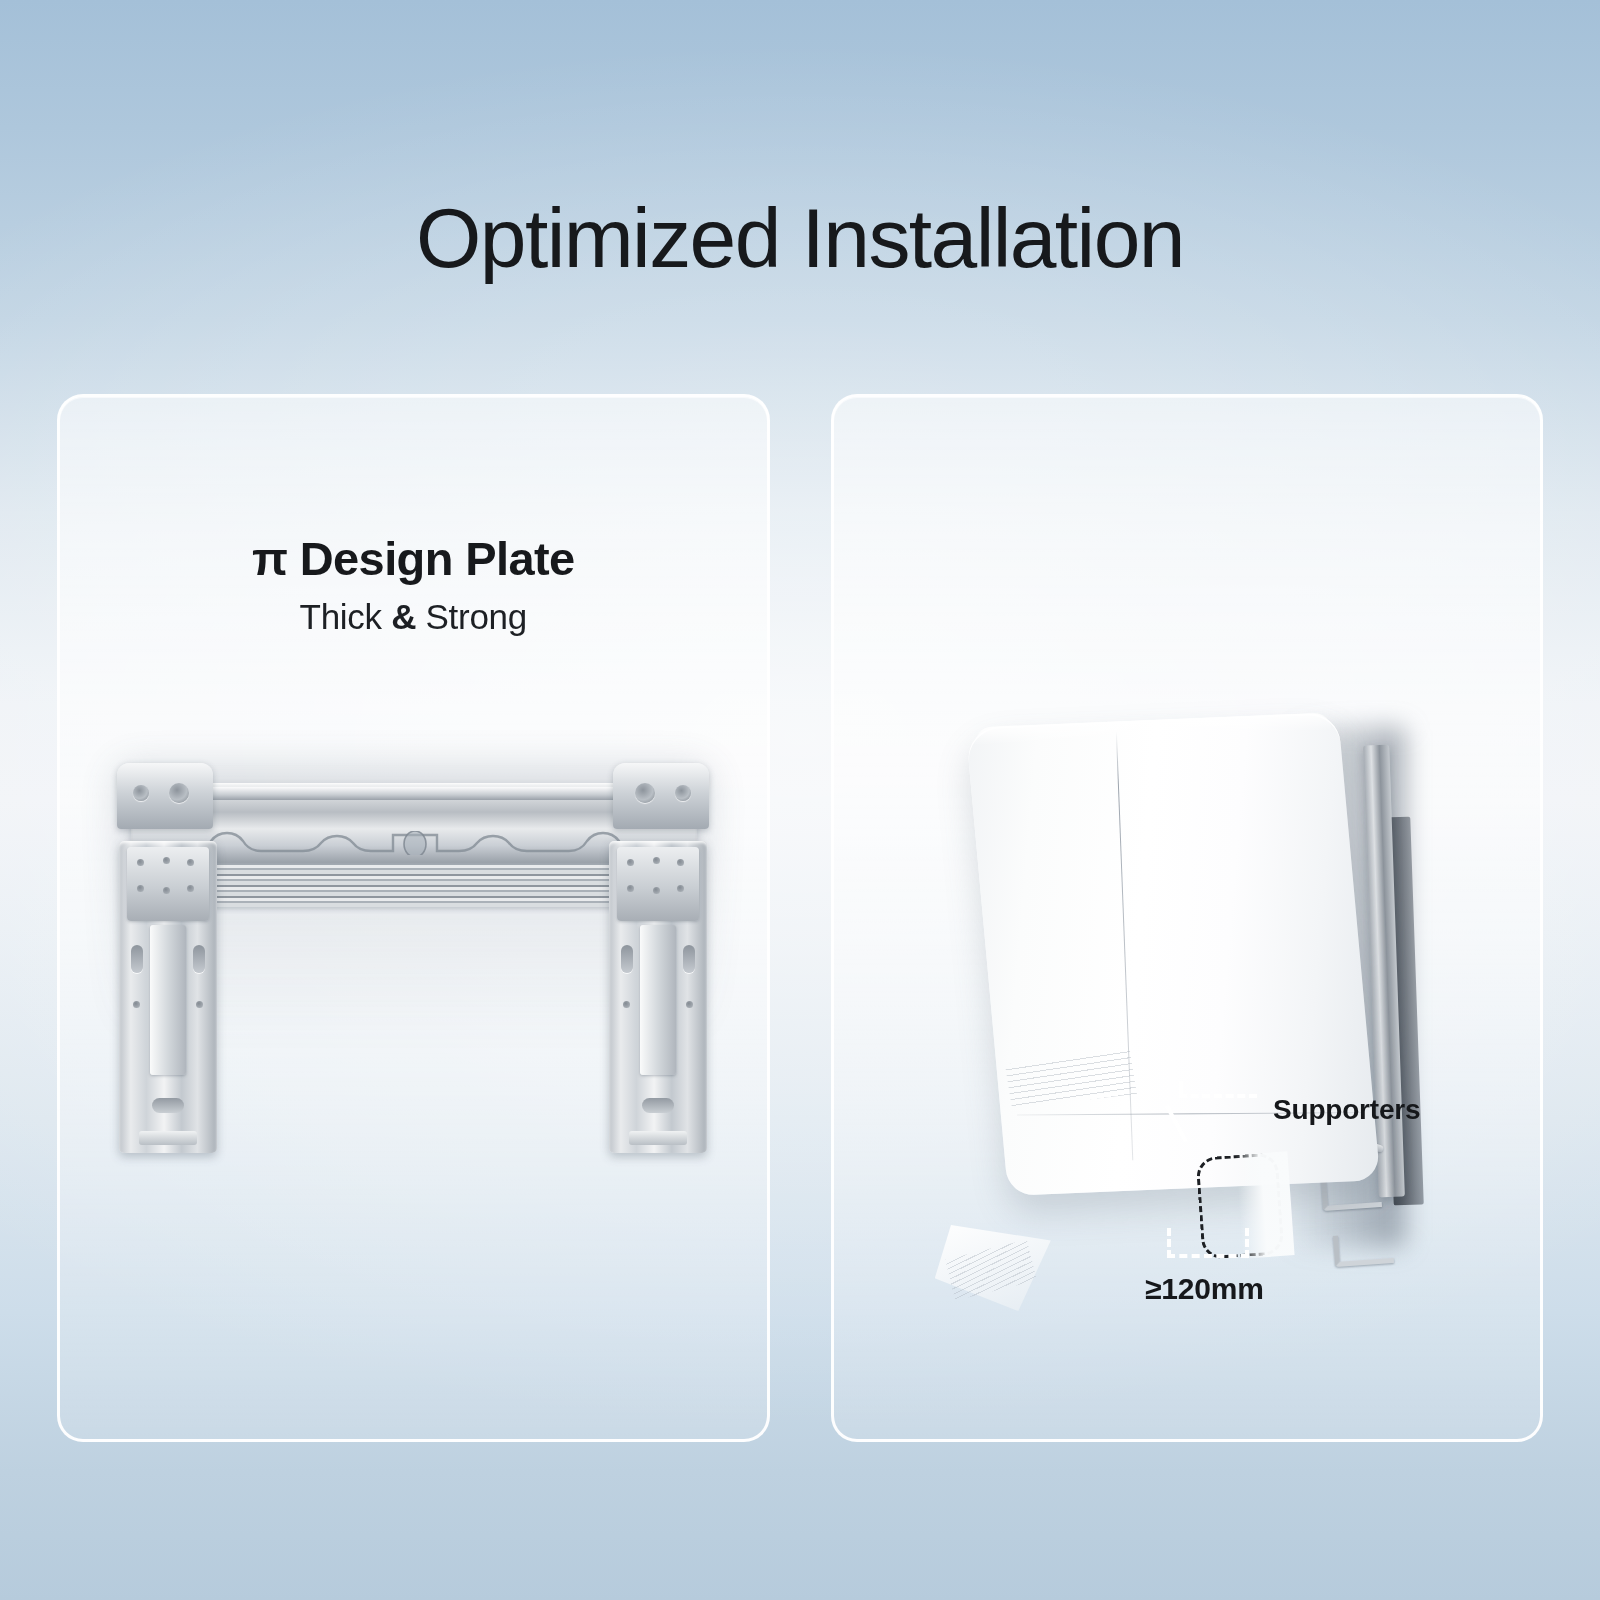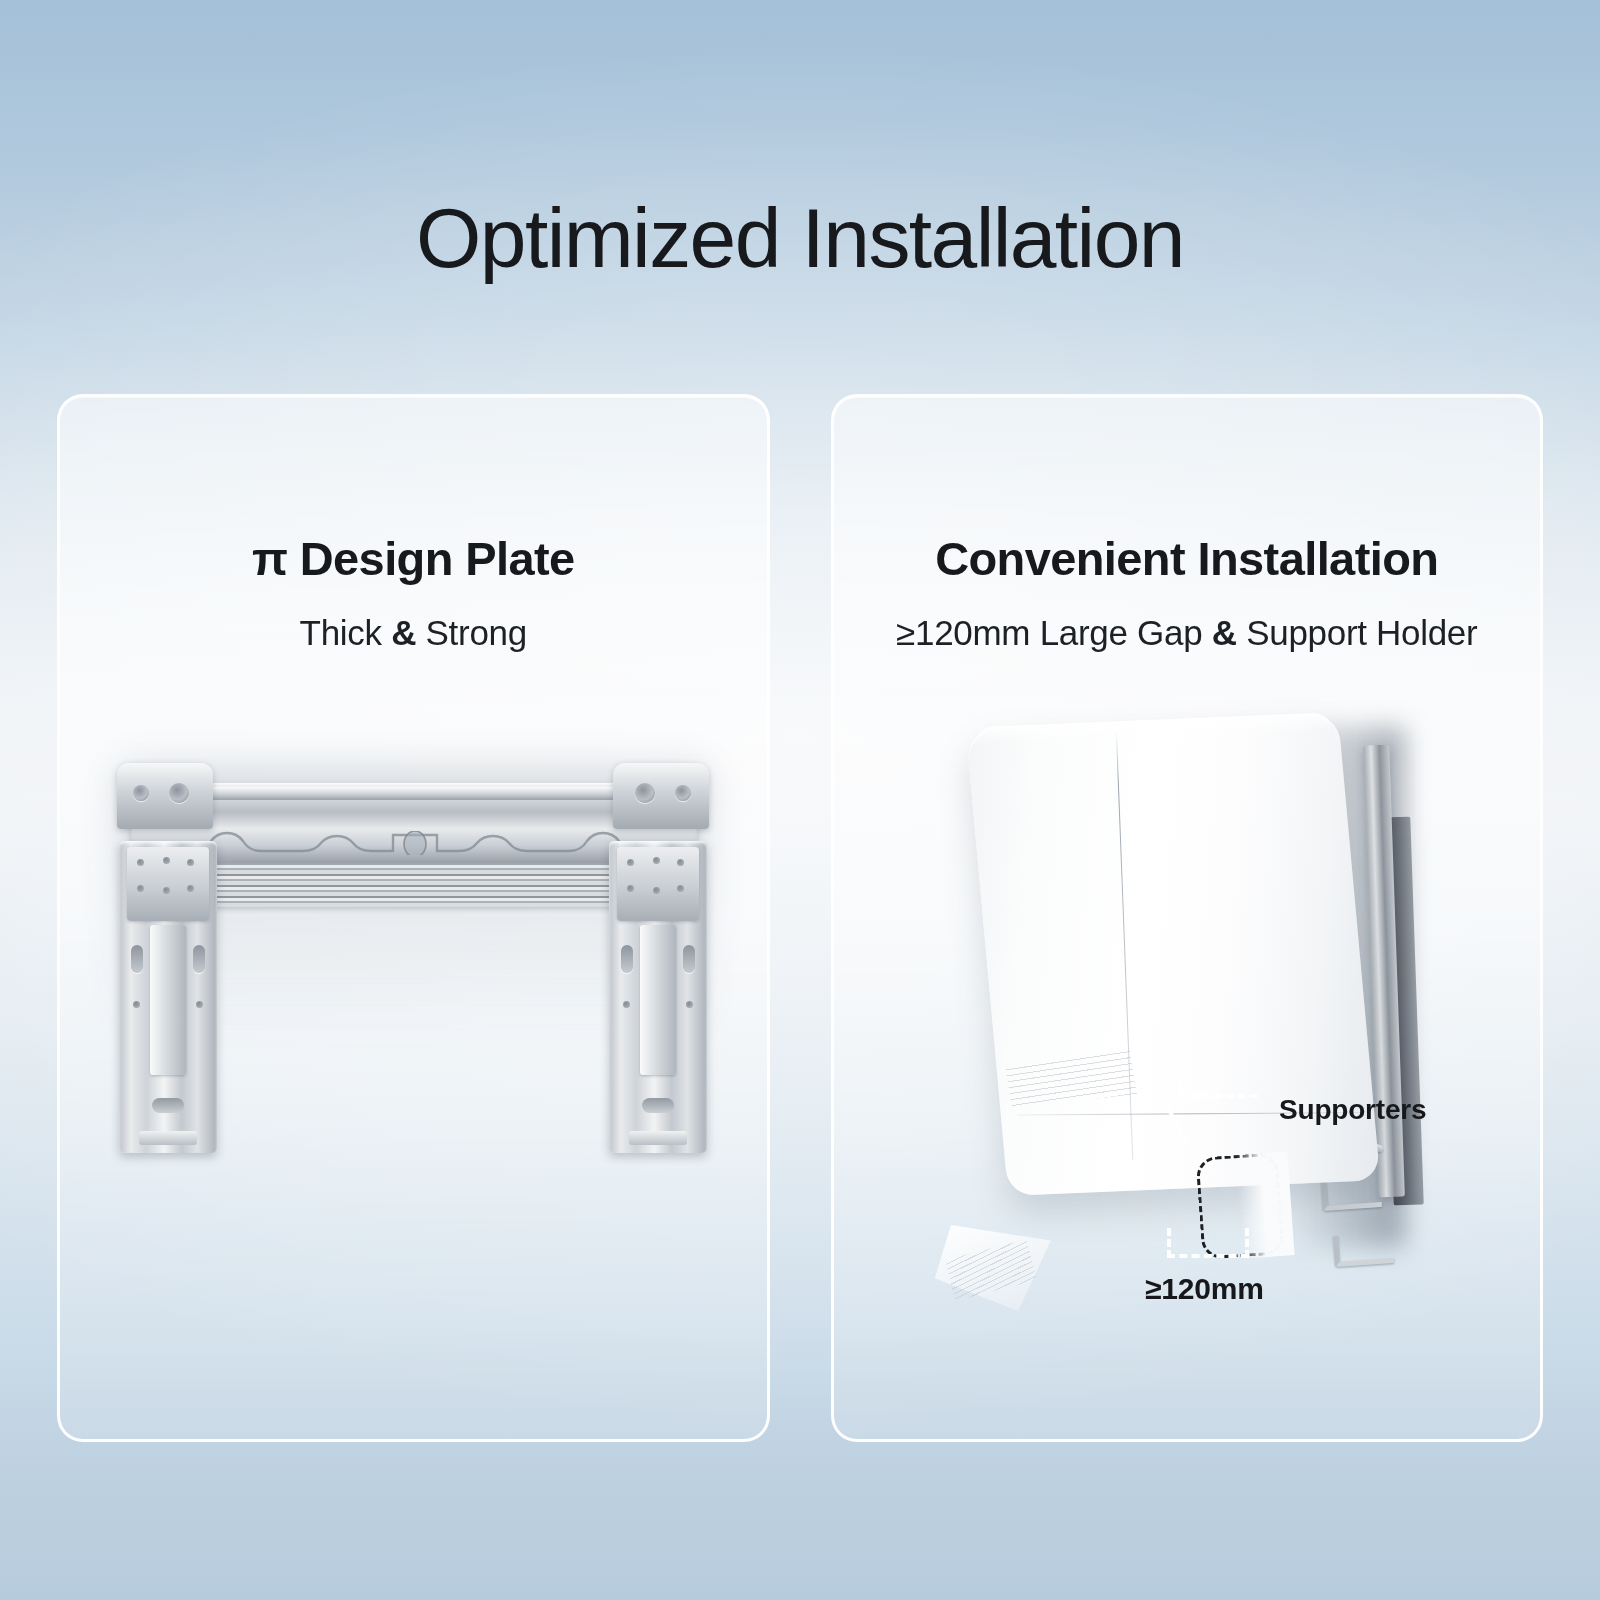--- a/index.html
+++ b/index.html
@@ -92,21 +92,21 @@
   }
   .card-title {
     font-size: 47px;
     font-weight: bold;
     letter-spacing: -0.6px;
     color: #17191c;
     line-height: 1.1;
     white-space: nowrap;
   }
   .card-sub {
-    margin-top: 28px;
+    margin-top: 12px;
     font-size: 35px;
     font-weight: normal;
     color: #1d2024;
     letter-spacing: -0.3px;
     line-height: 1.15;
     white-space: nowrap;
   }
   .card-sub .amp {
     font-weight: bold;
   }
@@ -454,21 +454,21 @@
     box-shadow: 0 1px 2px rgba(70,82,96,0.4);
   }
 
   
   .ann-supporters {
     position: absolute;
     left: 1179px;
     top: 1094px;
     display: flex;
     align-items: flex-start;
-    gap: 8px;
+    gap: 2px;
     z-index: 4;
   }
   .lead-dash {
     width: 78px;
     height: 0;
     border-top: 4px dashed #ffffff;
   }
   .lead-tick {
     position: absolute;
     left: 0;
@@ -595,26 +595,20 @@
           <div class="leg-dot" style="left:14px;top:160px;"></div>
           <div class="leg-dot" style="right:14px;top:160px;"></div>
           <div class="leg-oval"></div>
           <div class="leg-foot"></div>
         </div>
       </div>
     </div>
 
     <div class="card">
 
-      <div class="card-head">
-        <div class="card-title">Convenient Installation</div>
-        <div class="card-sub">
-          <span>≥120mm Large Gap </span><span class="amp">&amp;</span><span> Support Holder</span>
-        </div>
-      </div>
 
       <div class="ac-figure">
         <div class="wall-shadow"></div>
 
         <div class="wall-dark"></div>
         <div class="wall-rail"></div>
 
         <div class="supporter-rod"></div>
         <div class="supporter s1"></div>
         <div class="supporter s2"></div>

